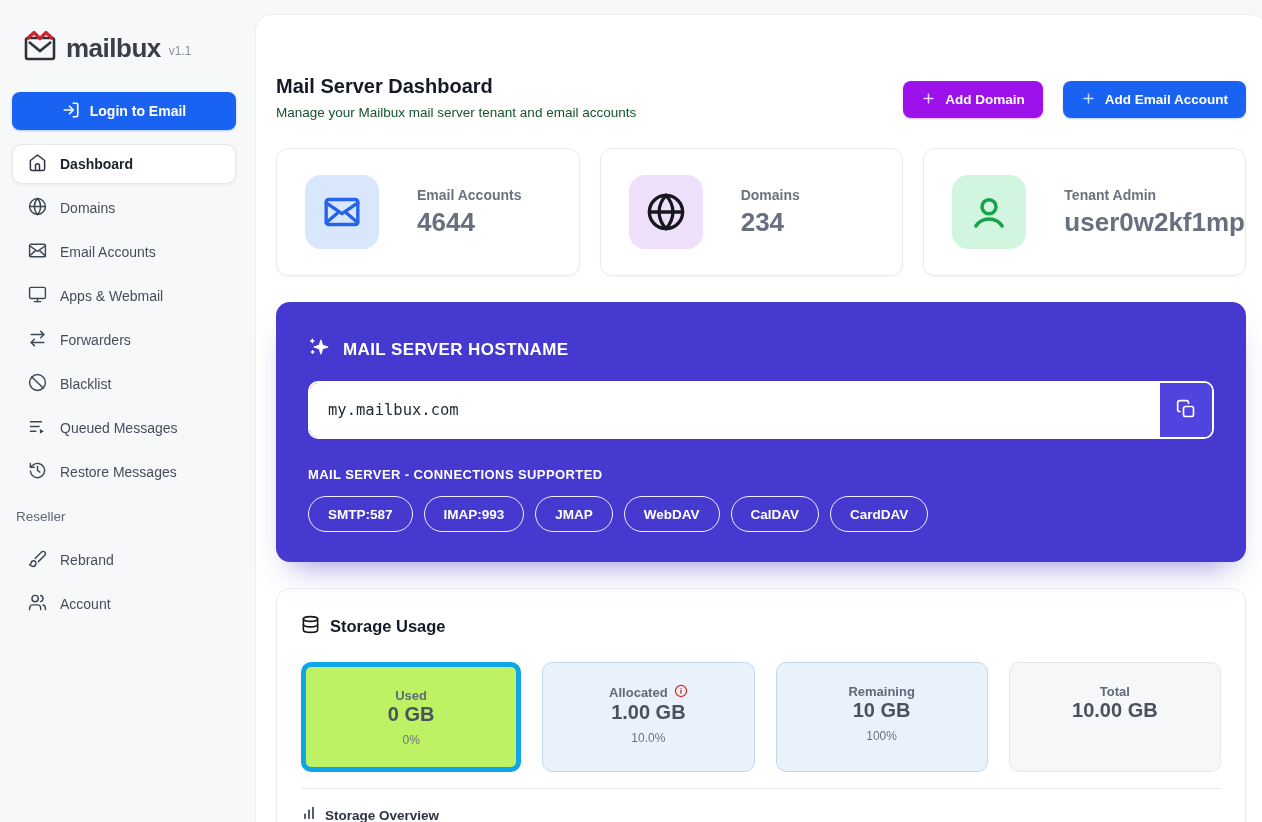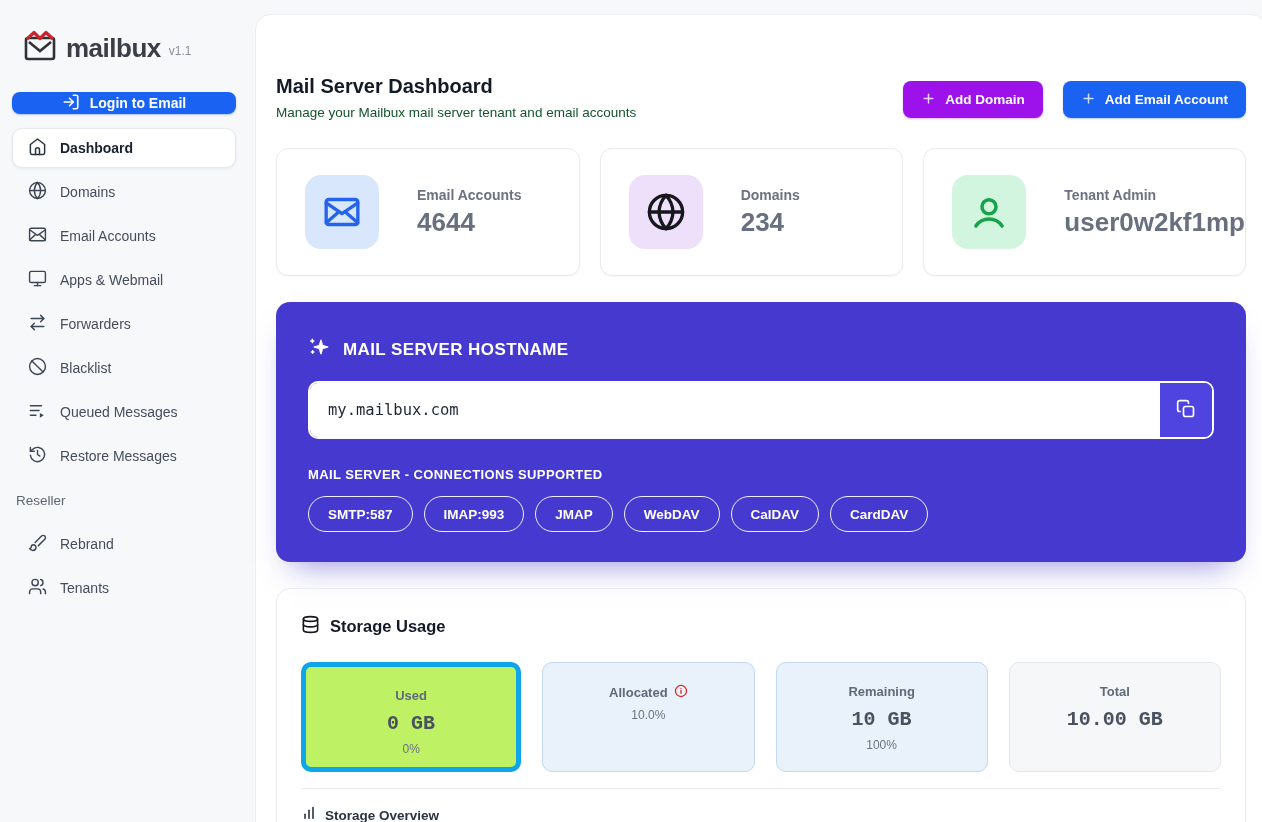--- a/index.html
+++ b/index.html
@@ -5,21 +5,21 @@
   * { margin:0; padding:0; box-sizing:border-box; }
   html,body { width:1262px; height:822px; }
   body { font-family:"Liberation Sans", sans-serif; background:#f7f8fa; }
   .app { position:relative; width:1262px; height:822px; overflow:hidden; background:#f7f8fa; }
 
   
   .sidebar { position:absolute; left:0; top:0; width:255px; height:822px; padding:30px 12px 0 12px; }
   .logo-row { display:flex; align-items:center; gap:8px; padding-left:10px; margin-bottom:26px; }
   .logo-text { font-size:26px; font-weight:700; color:#3a3f47; letter-spacing:-0.5px; }
   .logo-ver { font-size:12px; color:#8a919c; margin-top:6px; }
-  .login-btn { display:flex; align-items:center; justify-content:center; gap:10px; width:224px; height:22px;
+  .login-btn { display:flex; align-items:center; justify-content:center; gap:10px; width:224px; height:38px;
     background:#1a63f2; color:#fff; border:none; border-radius:8px; font-size:14px; font-weight:700; cursor:pointer;
     box-shadow:0 1px 2px rgba(26,99,242,.35); margin-bottom:14px; font-family:inherit; }
   .nav-active { display:flex; align-items:center; gap:13px; width:224px; height:40px; background:#fff;
     border:1px solid #e7e9ee; border-radius:10px; padding-left:15px; font-size:14px; font-weight:700; color:#1a212e;
     box-shadow:0 1px 3px rgba(16,24,40,.08); cursor:pointer; margin-bottom:2px; }
   .si { display:flex; align-items:center; gap:13px; height:44px; padding-left:16px; font-size:14px; color:#454d5c;
     cursor:pointer; border-radius:8px; }
   .si svg, .nav-active svg { flex:0 0 auto; }
   .sec-label { height:44px; display:flex; align-items:center; padding-left:4px; font-size:13.5px; color:#5d6675; }
 
@@ -62,21 +62,21 @@
   .storage { margin-top:26px; border:1px solid #e9ebf0; border-radius:14px; padding:0 24px; height:420px;
     box-shadow:0 1px 2px rgba(16,24,40,.04); }
   .st-title-row { display:flex; align-items:center; gap:10px; padding-top:26px; }
   .st-title { font-size:16.5px; font-weight:700; color:#131927; }
   .minicards { display:flex; gap:21px; margin-top:24px; }
   .mini { flex:1; height:110px; border-radius:10px; text-align:center; padding-top:21px; }
   .mini-used { background:#bef264; border:5px solid #0ea5e9; }
   .mini-blue { background:#e9f1fb; border:1px solid #c3d8f0; }
   .mini-gray { background:#f6f7f8; border:1px solid #e5e7ea; }
   .mini-label { font-size:13px; color:#5f6b7a; font-weight:600; display:flex; align-items:center; justify-content:center; gap:6px; }
-  .mini-value { font-size:20px; font-weight:700; color:#4a5260; margin-top:9px;font-family:Liberation Mono, monospace; }
+  .mini-value { font-size:20px; font-weight:700; color:#4a5260; margin-top:0; }
   .mini-sub { font-size:12px; color:#6b7280; margin-top:7px; }
   .st-divider { border-top:1px solid #e9ebf0; margin-top:16px; }
   .overview-row { display:flex; align-items:center; gap:8px; margin-top:16px; }
   .overview-label { font-size:13.5px; font-weight:700; color:#2b3442; }
 </style>
 </head>
 <body>
 
 <div class="app">
 
@@ -207,21 +207,21 @@
 
     <div class="si">
       <span>
         <svg width="19" height="19" viewBox="0 0 24 24" fill="none" stroke="#3d4654" stroke-width="1.8" stroke-linecap="round" stroke-linejoin="round">
           <path d="M16 21v-2a4 4 0 0 0-4-4H6a4 4 0 0 0-4 4v2"></path>
             <circle cx="9" cy="7" r="4"></circle>
             <path d="M22 21v-2a4 4 0 0 0-3-3.87"></path>
             <path d="M16 3.13a4 4 0 0 1 0 7.75"></path>
         </svg>
       </span>
-      <span>Tenants</span>
+      <span>Account</span>
     </div>
   </div>
 
   <div class="main">
 
     <div class="header">
       <div>
         <div class="page-title">Mail Server Dashboard</div>
         <div class="page-sub">Manage your Mailbux mail server tenant and email accounts</div>
       </div>
@@ -350,20 +350,21 @@
           <div class="mini-label">
             <span>Allocated</span>
             <span>
               <svg width="14" height="14" viewBox="0 0 24 24" fill="none" stroke="#dc2626" stroke-width="2.2" stroke-linecap="round">
                 <circle cx="12" cy="12" r="9.5"></circle>
                   <path d="M12 16v-5"></path>
                   <path d="M12 8h.01"></path>
               </svg>
             </span>
           </div>
+          <div class="mini-value">1.00 GB</div>
           <div class="mini-sub">10.0%</div>
         </div>
 
         <div class="mini mini-blue">
           <div class="mini-label">Remaining</div>
           <div class="mini-value">10 GB</div>
           <div class="mini-sub">100%</div>
         </div>
 
         <div class="mini mini-gray">

